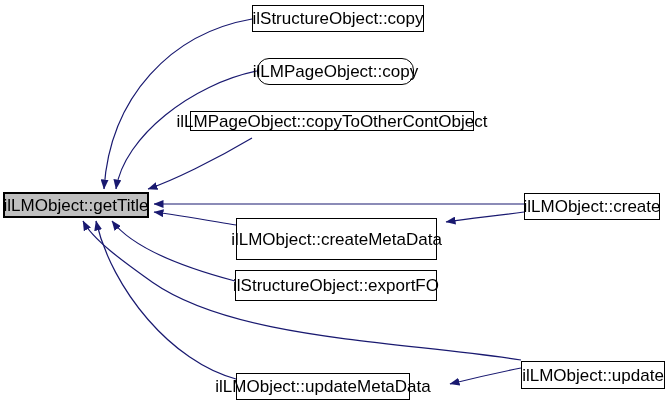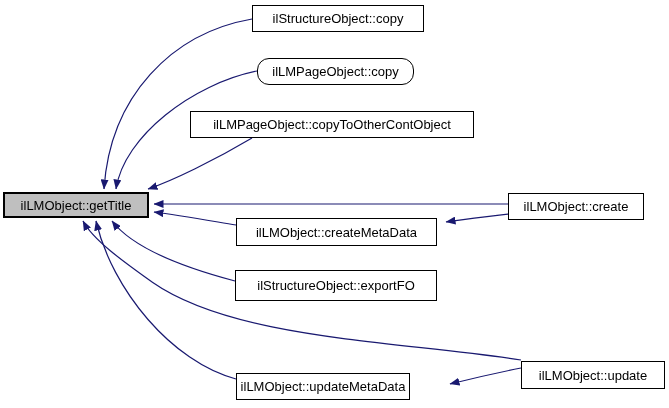--- a/index.html
+++ b/index.html
@@ -27,21 +27,21 @@
   }
   .node {
     position: absolute;
     box-sizing: border-box;
     display: flex;
     align-items: center;
     justify-content: center;
     border: 1px solid var(--node-border, #000000);
     background: var(--node-fill, #ffffff);
     color: #000000;
-    font-size: 13px;
+    font-size: 17px;
     line-height: 1;
     white-space: nowrap;
     cursor: pointer;
   }
   .node.focus {
     background: var(--focus-fill, #bfbfbf);
     border-width: 2px;
     cursor: default;
   }
 </style>
@@ -65,20 +65,20 @@
         <path class="edge" d="M236,379 C172,362 112,290 96,221" marker-end="url(#arrowhead)"></path>
         <path class="edge" d="M521,360 C400,341 235,340 152,282 C124,262 93,240 83,221" marker-end="url(#arrowhead)"></path>
         <path class="edge" d="M524,212 C496,216 472,218 446,222" marker-end="url(#arrowhead)"></path>
         <path class="edge" d="M521,368 C496,373 474,378 450,384" marker-end="url(#arrowhead)"></path>
       </g>
   </svg>
   <div id="node-layer">
       <div class="node focus" style="left: 3px; top: 192px; width: 146px; height: 26px;">ilLMObject::getTitle</div>
       <div class="node" style="left: 252px; top: 5px; width: 172px; height: 27px;">ilStructureObject::copy</div>
       <div class="node" style="left: 257px; top: 58px; width: 157px; height: 27px; border-radius: 12px;">ilLMPageObject::copy</div>
-      <div class="node" style="left: 190px; top: 111px; width: 284px; height: 27px;">ilLMPageObject::copyToOtherContObject</div>
-      <div class="node" style="left: 508px; top: 193px; width: 136px; height: 27px;">ilLMObject::create</div>
-      <div class="node" style="left: 236px; top: 218px; width: 201px; height: 28px;">ilLMObject::createMetaData</div>
+      <div class="node" style="left: 190px; top: 111px; width: 284px; height: 20px;">ilLMPageObject::copyToOtherContObject</div>
+      <div class="node" style="left: 524px; top: 193px; width: 136px; height: 27px;">ilLMObject::create</div>
+      <div class="node" style="left: 236px; top: 218px; width: 201px; height: 42px;">ilLMObject::createMetaData</div>
       <div class="node" style="left: 235px; top: 270px; width: 202px; height: 31px;">ilStructureObject::exportFO</div>
       <div class="node" style="left: 521px; top: 349px; width: 144px; height: 28px; margin-top: 12px;">ilLMObject::update</div>
       <div class="node" style="left: 236px; top: 373px; width: 174px; height: 27px;">ilLMObject::updateMetaData</div>
     </div>
 </div>
 
 </body></html>

